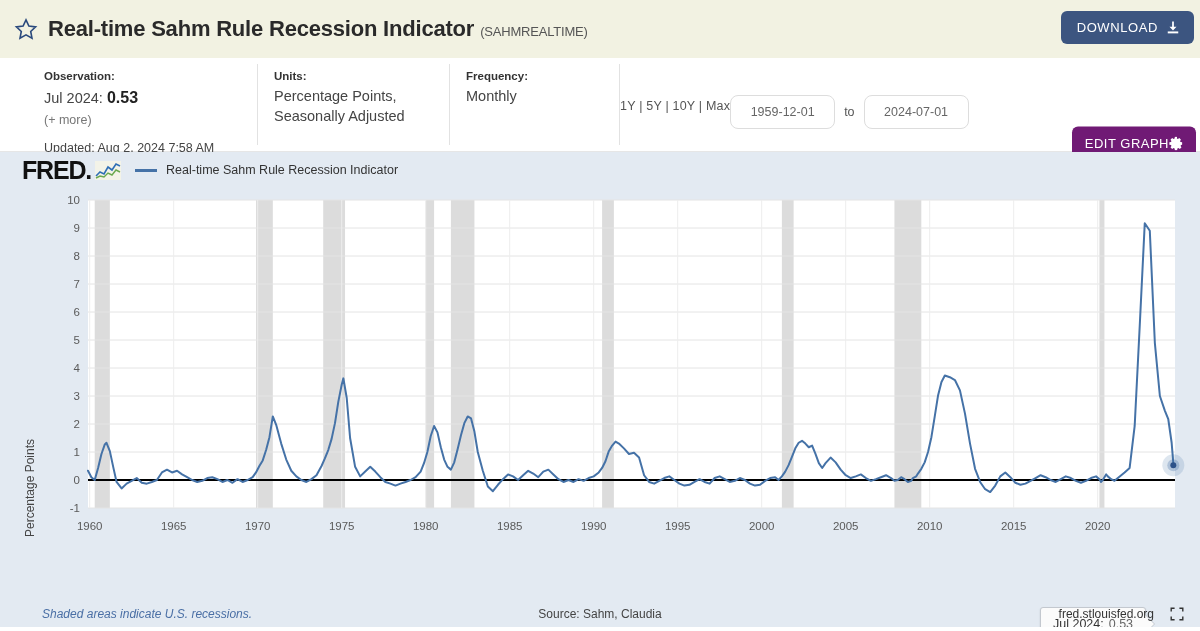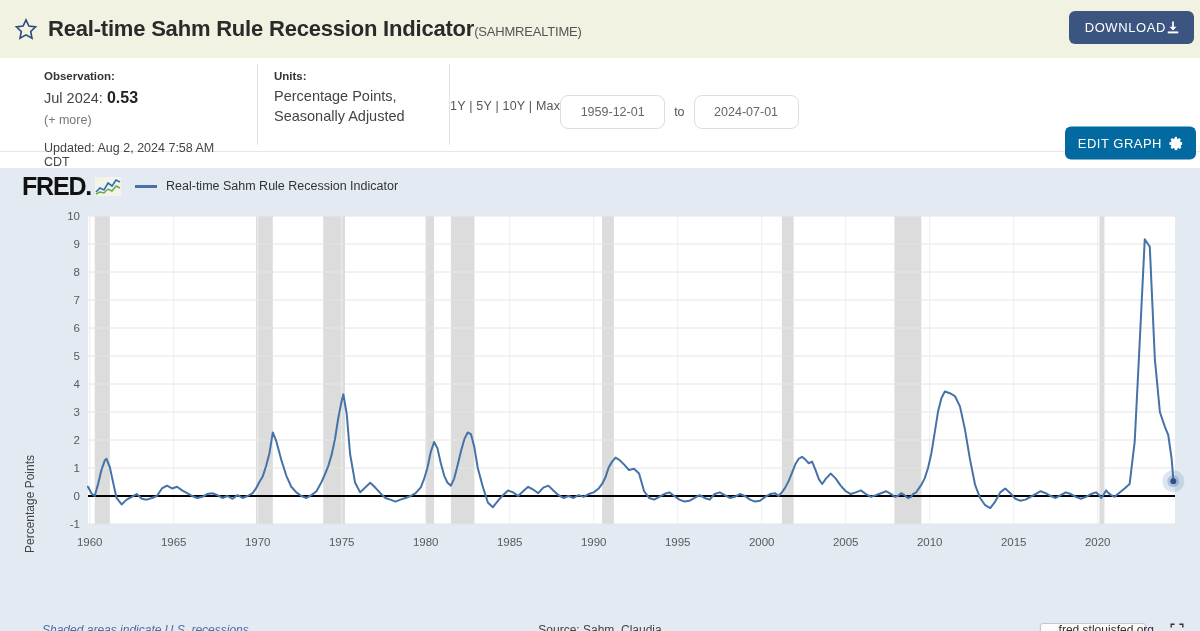--- a/index.html
+++ b/index.html
@@ -16,28 +16,28 @@
   .titlebar{
     height:58px; background:#f2f2e2;
     display:flex; align-items:center; padding:0 14px;
     position:relative;
   }
   .star-icon{ width:24px; height:24px; margin-right:10px; flex:0 0 auto; }
   .page-title{
     font-size:22px; font-weight:bold; color:#2a2a2a;
     letter-spacing:-0.2px; white-space:nowrap;
   }
-  .series-id{ font-size:13px; color:#555; font-weight:normal; }
+  .series-id{ font-size:13px; color:#555; font-weight:normal; margin-left:6px; }
   .download-btn{
     position:absolute; right:6px; top:11px;
     background:#3c5580; color:#fff;
     border:none; border-radius:6px;
     font-size:13px; letter-spacing:.6px;
     padding:9px 14px 9px 16px;
-    display:flex; align-items:center; gap:0;
+    display:flex; align-items:center; gap:8px;
     cursor:pointer;
   }
   .dl-icon{ width:14px; height:15px; display:block; }
 
   
   .metabar{
     height:94px; background:#ffffff;
     display:flex; align-items:stretch; position:relative;
     border-bottom:1px solid #e6e6e6;
   }
@@ -65,32 +65,32 @@
   .date-box{
     width:105px; height:34px; border:1px solid #ddd; border-radius:8px;
     background:#fff; font-size:12.5px; color:#666;
     display:flex; align-items:center; justify-content:center;
     font-family:"Liberation Sans", sans-serif;
   }
   .to-word{ font-size:12.5px; color:#555; }
   .edit-btn{
     position:absolute; right:4px; top:85px;
     transform:translateY(-50%);
-    background:#0369a1; color:#fff; border:none; border-radius:6px;
+    background:#701a75; color:#fff; border:none; border-radius:6px;
     font-size:13px; letter-spacing:.5px; padding:9px 13px;
-    display:flex; align-items:center; gap:7px; cursor:pointer;
+    display:flex; align-items:center; cursor:pointer;
   }
   .gear-icon{ width:14px; height:14px; display:block; }
 
   
   .graph-panel{
     position:relative; height:479px; background:#e3eaf2;
     padding:0;
   }
-  .graph-head{ height:36px; display:flex; align-items:center; padding:0 0 0 22px;margin-top:16px; }
+  .graph-head{ height:36px; display:flex; align-items:center; padding:0 0 0 22px; }
   .fred-logo{
     font-size:25px; font-weight:bold; color:#111;
     letter-spacing:-1.2px; font-family:"Liberation Sans", sans-serif;
     line-height:1;
   }
   .fred-dot{ font-size:25px; }
   .fred-spark{ width:26px; height:19px; margin:0 14px 0 4px; }
   .legend-line{ width:22px; height:3px; background:#4572a7; margin-right:9px; }
   .legend-label{ font-size:12.5px; color:#333; }
 
@@ -169,20 +169,24 @@
       <span>Aug 2, 2024 7:58 AM CDT</span>
     </div>
   </div>
 
   <div class="meta-col units sep">
     <div class="meta-label">Units:</div>
     <div class="meta-val">Percentage Points,</div>
     <div class="meta-val">Seasonally Adjusted</div>
   </div>
 
+  <div class="meta-col freq sep">
+    <div class="meta-label">Frequency:</div>
+    <div class="meta-val">Monthly</div>
+  </div>
 
   <div class="range-col">
     <div class="range-presets">1Y | 5Y | 10Y | Max</div>
     <div class="range-inputs">
       <div class="date-box">1959-12-01</div>
       <div class="to-word">to</div>
       <div class="date-box">2024-07-01</div>
     </div>
   </div>
 

